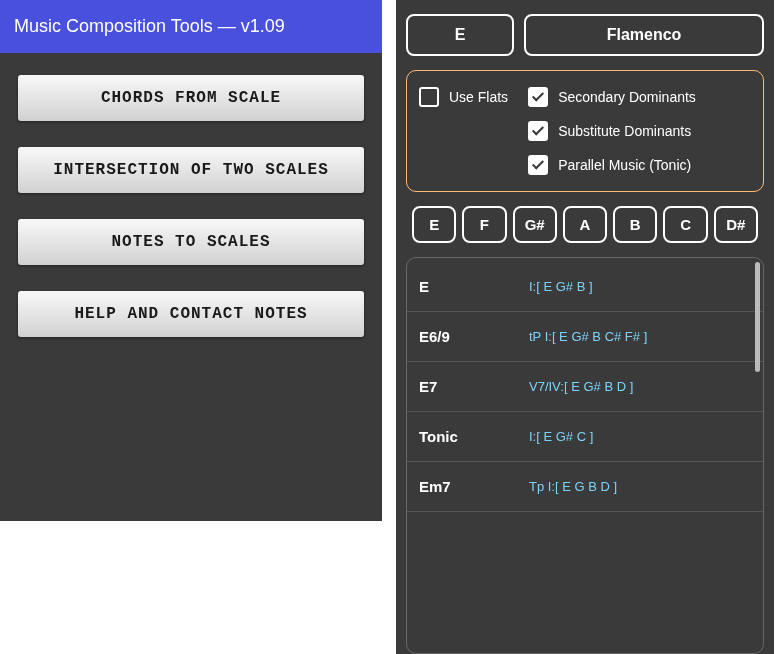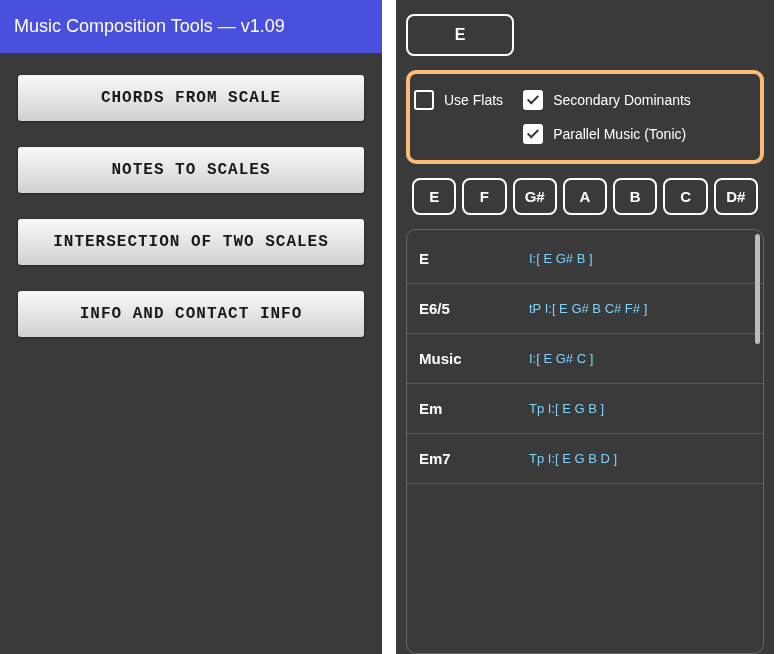--- a/index.html
+++ b/index.html
@@ -1,32 +1,32 @@
 <!DOCTYPE html>
 <html><head>
   <meta charset="utf-8">
   <style>
     * { box-sizing: border-box; margin: 0; padding: 0; font-family: -apple-system, BlinkMacSystemFont, "Segoe UI", Arial, sans-serif; }
     body { background: #fff; width: 781px; height: 654px; display: flex; gap: 14px; padding: 0; }
     
-    .panel-left { width: 382px; height: 654px; background: #3a3a3a; display: flex; flex-direction: column; }
+    .panel-left { width: 382px; height: 521px; background: #3a3a3a; display: flex; flex-direction: column; }
     .panel-right { width: 378px; height: 654px; background: #3a3a3a; display: flex; flex-direction: column; padding: 14px 10px 0 10px; }
     
     .header-bar { background: #4950dd; color: #fff; padding: 16px 14px; font-size: 18px; font-weight: 400; }
     
     .menu-buttons { padding: 22px 18px; display: flex; flex-direction: column; gap: 26px; }
     
     .menu-button { background: linear-gradient(#f8f8f8, #d1d1d1); color: #1a1a1a; padding: 14px 0; font-size: 16px; border-radius: 3px; border: none; font-family: "Courier New", monospace; font-weight: 600; letter-spacing: 1px; cursor: pointer; box-shadow: 0 1px 3px rgba(0,0,0,0.4); text-align: center; }
     
     .top-row { display: flex; gap: 10px; margin-bottom: 14px; }
     .top-btn { border: 2px solid #fff; background: transparent; color: #fff; font-size: 16px; font-weight: 600; border-radius: 8px; padding: 10px 0; cursor: pointer; text-align: center; }
     .top-btn.key { width: 108px; }
     .top-btn.scale { flex: 1; }
     
-    .options-box { border: 4px solid #fdba74; border-radius: 10px; padding: 16px 4px; display: flex; gap: 20px; margin-bottom: 14px; }
+    .options-box { border: 1px solid #fdba74; border-radius: 10px; padding: 16px 12px; display: flex; gap: 20px; margin-bottom: 14px; }
     .opt-col { display: flex; flex-direction: column; gap: 14px; }
     .opt-col.right { flex: 1; justify-content: space-between; }
     
     .checkbox-row { display: flex; align-items: center; gap: 10px; color: #fff; font-size: 14px; cursor: pointer; }
     .cb { width: 20px; height: 20px; border: 2.5px solid #fff; border-radius: 3px; background: transparent; position: relative; flex-shrink: 0; }
     .cb.checked { background: #fff; }
     .cb.checked::after { content: ""; position: absolute; left: 5px; top: 1px; width: 4px; height: 9px; border: solid #3a3a3a; border-width: 0 2.5px 2.5px 0; transform: rotate(45deg); }
     
     .notes-row { display: flex; gap: 6px; margin-bottom: 14px; padding: 0 6px; }
     .note-pill { flex: 1; border: 2px solid #fff; background: transparent; color: #fff; font-weight: 700; font-size: 15px; padding: 8px 0; border-radius: 8px; text-align: center; cursor: pointer; }
@@ -41,43 +41,48 @@
   </style>
 </head>
 <body>
 
 <div class="panel-left">
   <div class="header-bar">
     <span>Music Composition Tools — v1.09</span>
   </div>
   <div class="menu-buttons">
     <button class="menu-button">CHORDS FROM SCALE</button>
+    <button class="menu-button">INTERSECTION OF TWO SCALES</button>
     <button class="menu-button">NOTES TO SCALES</button>
-    <button class="menu-button">INTERSECTION OF TWO SCALES</button>
-    <button class="menu-button">INFO AND CONTACT INFO</button>
+    <button class="menu-button">HELP AND CONTACT NOTES</button>
   </div>
 </div>
 
 <div class="panel-right">
 
   <div class="top-row">
     <button class="top-btn key">E</button>
+    <button class="top-btn scale">Flamenco</button>
   </div>
 
   <div class="options-box">
     <div class="opt-col">
       <div class="checkbox-row">
         <span class="cb"></span>
         <span>Use Flats</span>
       </div>
     </div>
     <div class="opt-col right">
       <div class="checkbox-row">
         <span class="cb checked"></span>
         <span>Secondary Dominants</span>
+      </div>
+      <div class="checkbox-row">
+        <span class="cb checked"></span>
+        <span>Substitute Dominants</span>
       </div>
       <div class="checkbox-row">
         <span class="cb checked"></span>
         <span>Parallel Music (Tonic)</span>
       </div>
     </div>
   </div>
 
   <div class="notes-row">
     <button class="note-pill">E</button>
@@ -89,30 +94,30 @@
     <button class="note-pill">D#</button>
   </div>
 
   <div class="chord-list">
     <div class="chord-list-inner">
       <div class="chord-row">
         <span class="chord-name">E</span>
         <span class="chord-detail">I:[ E  G#  B ]</span>
       </div>
       <div class="chord-row">
-        <span class="chord-name">E6/5</span>
+        <span class="chord-name">E6/9</span>
         <span class="chord-detail">tP I:[ E  G#  B  C#  F# ]</span>
       </div>
       <div class="chord-row">
-        <span class="chord-name">Music</span>
-        <span class="chord-detail">I:[ E  G#  C ]</span>
+        <span class="chord-name">E7</span>
+        <span class="chord-detail">V7/IV:[ E  G#  B  D ]</span>
       </div>
       <div class="chord-row">
-        <span class="chord-name">Em</span>
-        <span class="chord-detail">Tp I:[ E  G  B ]</span>
+        <span class="chord-name">Tonic</span>
+        <span class="chord-detail">I:[ E  G#  C ]</span>
       </div>
       <div class="chord-row">
         <span class="chord-name">Em7</span>
         <span class="chord-detail">Tp I:[ E  G  B  D ]</span>
       </div>
     </div>
     <div class="scrollind"></div>
   </div>
 
 </div>

